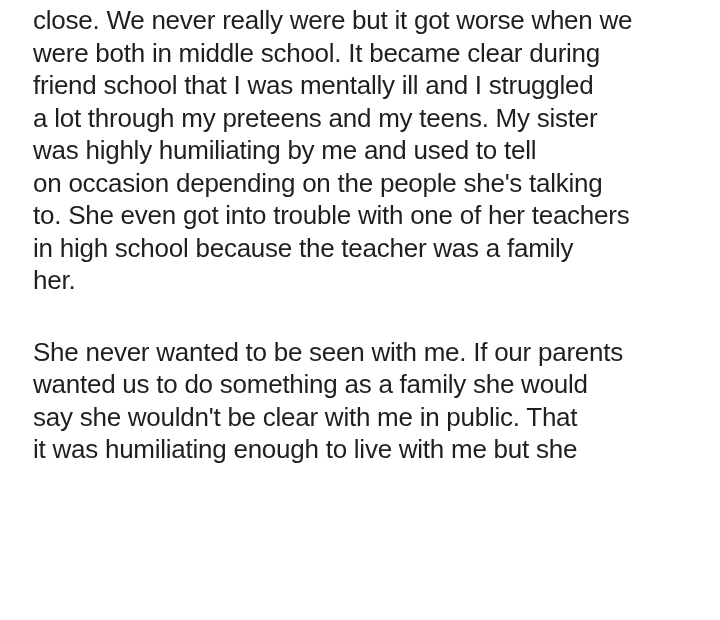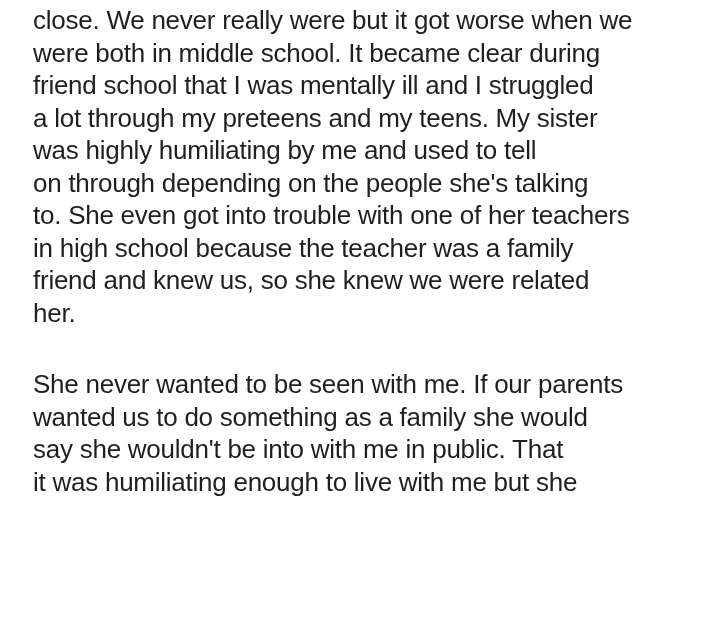--- a/index.html
+++ b/index.html
@@ -38,25 +38,24 @@
 </head>
 <body>
 
 <div class="post-body">
   <div class="paragraph">
     <div class="text-line">close. We never really were but it got worse when we</div>
     <div class="text-line">were both in middle school. It became clear during</div>
     <div class="text-line">friend school that I was mentally ill and I struggled</div>
     <div class="text-line">a lot through my preteens and my teens. My sister</div>
     <div class="text-line">was highly humiliating by me and used to tell</div>
-    <div class="text-line">on through depending on the people she's talking</div>
+    <div class="text-line">on occasion depending on the people she's talking</div>
     <div class="text-line">to. She even got into trouble with one of her teachers</div>
     <div class="text-line">in high school because the teacher was a family</div>
-    <div class="text-line">friend and knew us, so she knew we were related</div>
     <div class="text-line">her.</div>
   </div>
   <div class="paragraph">
     <div class="text-line">She never wanted to be seen with me. If our parents</div>
     <div class="text-line">wanted us to do something as a family she would</div>
-    <div class="text-line">say she wouldn't be into with me in public. That</div>
+    <div class="text-line">say she wouldn't be clear with me in public. That</div>
     <div class="text-line">it was humiliating enough to live with me but she</div>
   </div>
 </div>
 
 </body></html>

